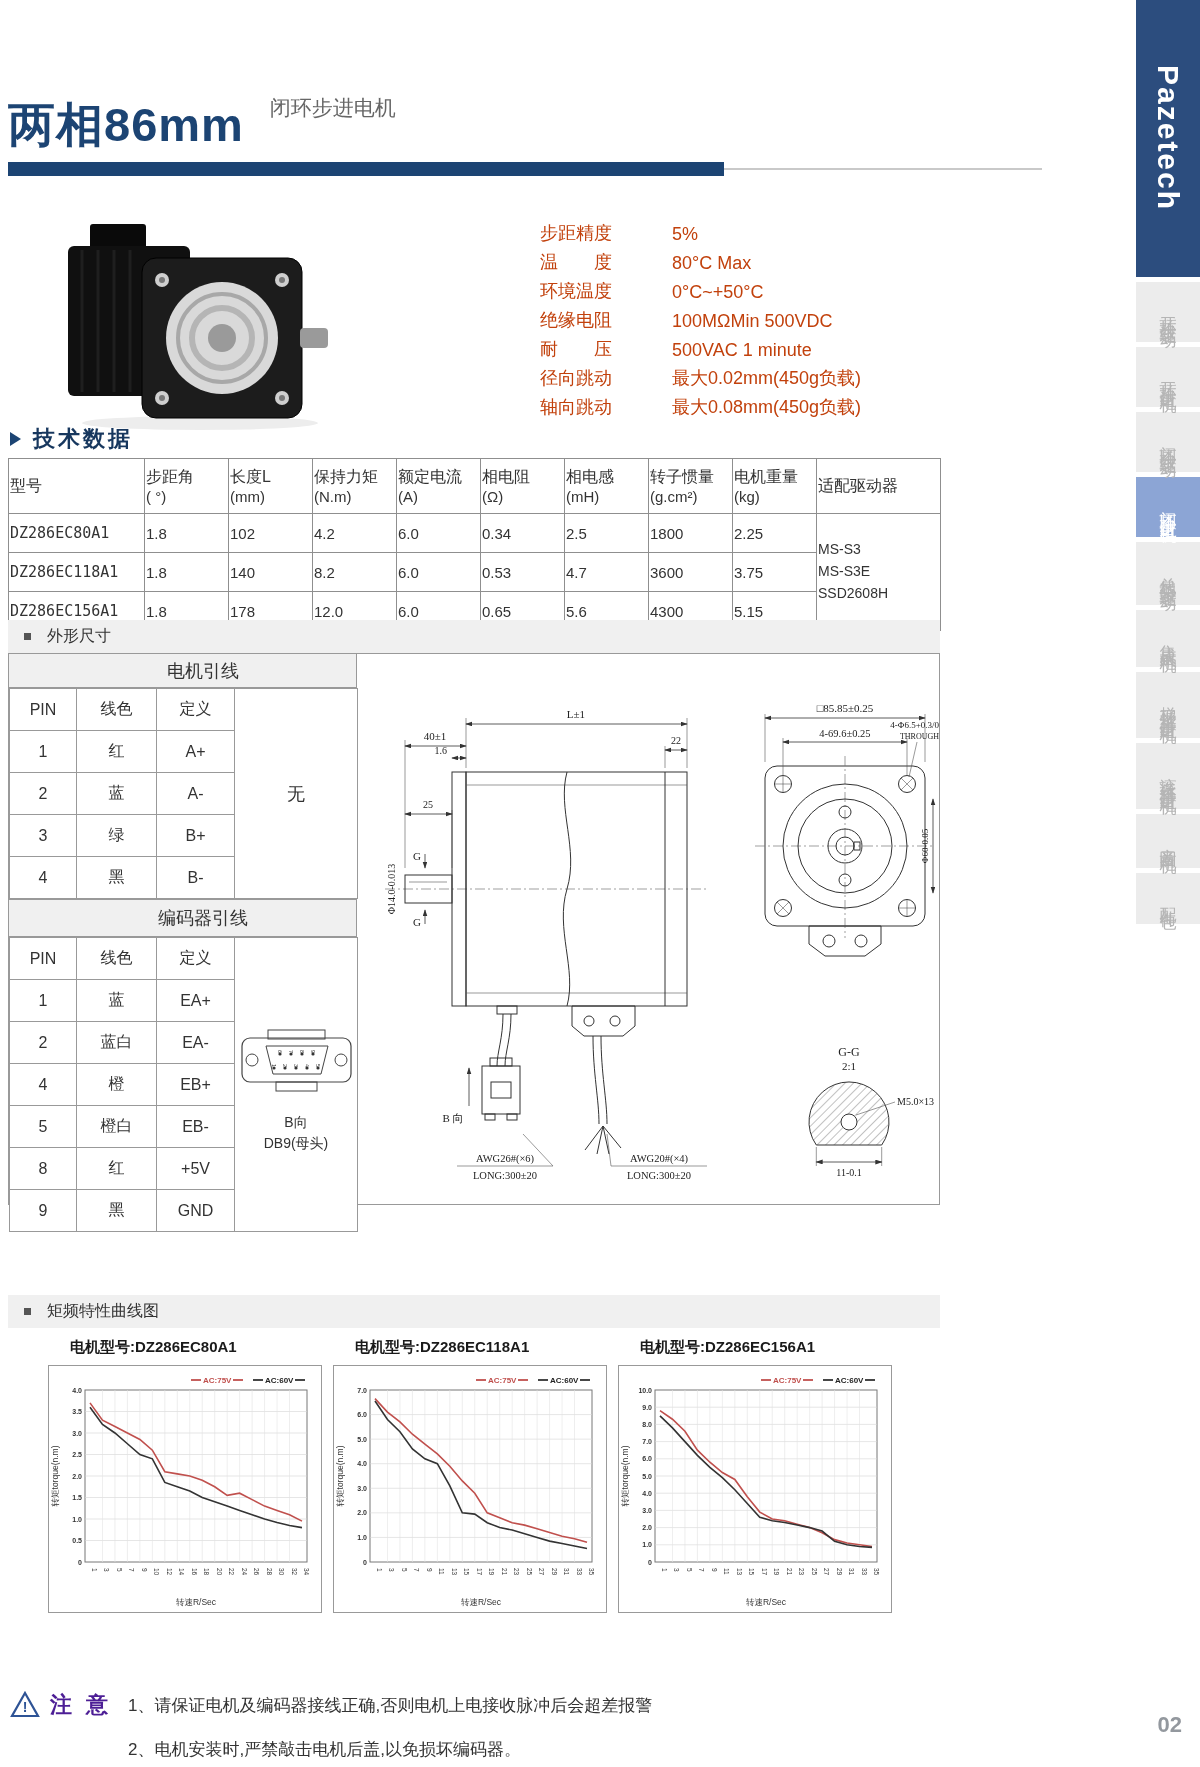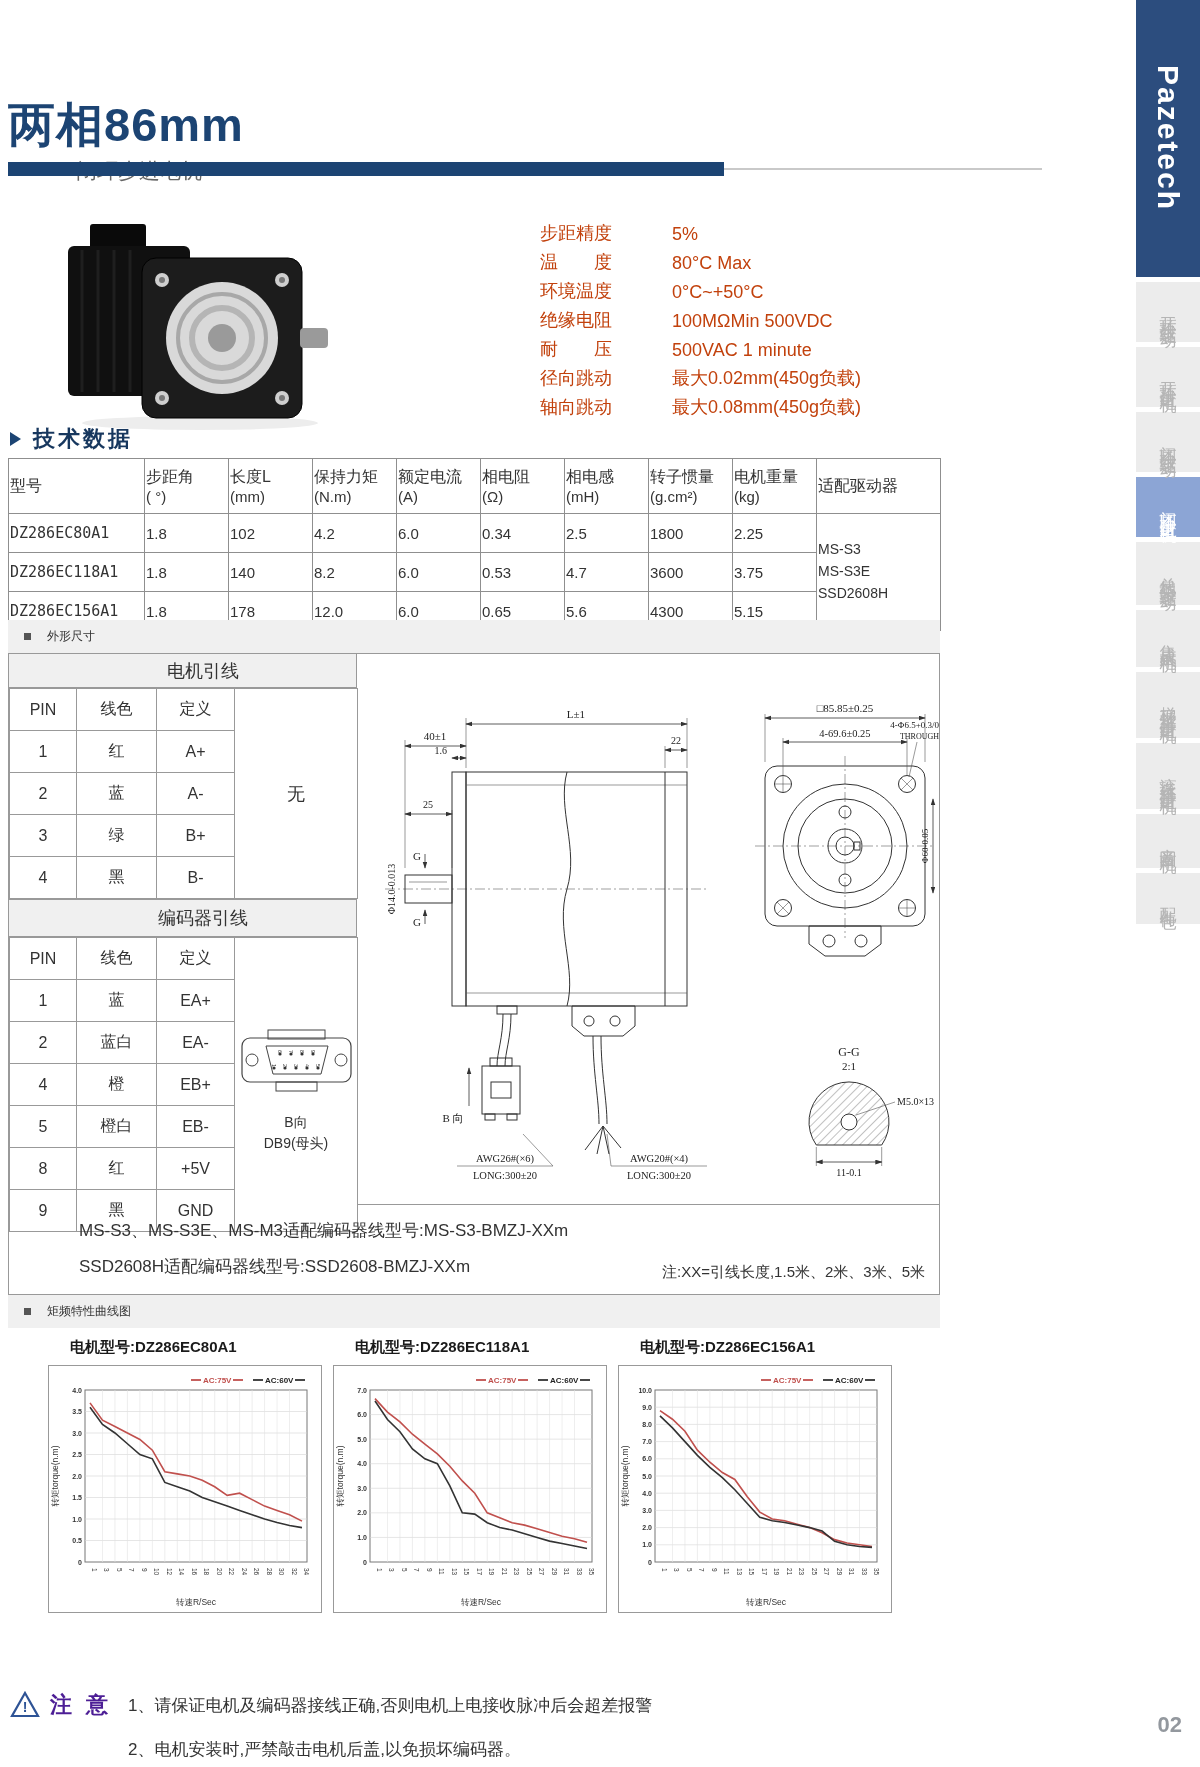--- a/index.html
+++ b/index.html
@@ -1,39 +1,39 @@
 <!DOCTYPE html>
 <html><head>
 <meta charset="utf-8">
 <style>
   html,body{margin:0;padding:0;background:#fff;}
   .page{position:relative;width:1200px;height:1767px;background:#fff;overflow:hidden;
         font-family:"Liberation Sans","DejaVu Sans",sans-serif;color:#333;}
 
   
-  .hdr{position:absolute;left:8px;top:94px;display:flex;align-items:center;flex-direction:column;}
+  .hdr{position:absolute;left:8px;top:94px;display:flex;align-items:flex-start;}
   .hdr h1{margin:0;font-size:47px;font-weight:bold;color:#1c4473;letter-spacing:1px;}
   .hdr .sub{margin-left:26px;font-size:21px;color:#666;}
   .title-bar{position:absolute;left:8px;top:162px;width:716px;height:14px;background:#1c4473;}
   .title-line{position:absolute;left:724px;top:168px;width:318px;height:2px;background:#c9c9c9;}
 
   
   .specs{position:absolute;left:540px;top:216px;width:420px;}
   .spec-row{display:flex;height:29px;align-items:flex-end;font-size:18px;color:#c2410c;}
   .spec-label{width:132px;}
   .spec-value{flex:1;}
 
   
   .sec-head{position:absolute;left:10px;top:424px;display:flex;align-items:center;}
   .tri{width:0;height:0;border-left:11px solid #1c4473;border-top:7px solid transparent;
        border-bottom:7px solid transparent;margin-right:12px;}
   .sec-head span{font-size:22px;font-weight:bold;color:#17375e;letter-spacing:3px;}
   .strip{position:absolute;left:8px;width:932px;height:33px;background:#f0f0f0;
          display:flex;align-items:center;padding-left:16px;box-sizing:border-box;
-         font-size:12px;color:#333;}
+         font-size:16px;color:#333;}
   .sq-bullet{width:7px;height:7px;background:#555;margin-right:16px;}
 
   
   .tech-table{position:absolute;left:8px;top:458px;width:932px;border-collapse:collapse;table-layout:fixed;}
   .tech-table th,.tech-table td{border:1px solid #8f8f8f;text-align:left;vertical-align:middle;
          font-weight:normal;background:#fff;}
   .tech-table thead th{height:52px;font-size:16px;color:#333;}
   .tech-table thead .h2{font-size:15px;color:#333;}
   .tech-table tbody td{height:36px;font-size:15px;}
   .cell-mono{font-family:"DejaVu Sans Mono",monospace;font-size:14px;letter-spacing:0;}
@@ -505,25 +505,20 @@
         <line class="thin" x1="499" y1="461" x2="538" y2="448"></line>
         <text x="540" y="451" font-size="10">M5.0×13</text>
         <line class="thin" x1="459.3" y1="493" x2="459.3" y2="512"></line>
         <line class="thin" x1="524.7" y1="493" x2="524.7" y2="512"></line>
         <line class="dim" x1="459.3" y1="508" x2="524.7" y2="508" marker-start="url(#ar)" marker-end="url(#ar)"></line>
         <text x="492" y="522" font-size="10" text-anchor="middle">11-0.1</text>
       </svg>
     </div>
   </div>
 
-  <div class="notes-block">
-    <div class="note-line" style="top:14px;">MS-S3、MS-S3E、MS-M3适配编码器线型号:MS-S3-BMZJ-XXm</div>
-    <div class="note-line" style="top:50px;">SSD2608H适配编码器线型号:SSD2608-BMZJ-XXm</div>
-    <div class="note-right">注:XX=引线长度,1.5米、2米、3米、5米</div>
-  </div>
 
   <div class="strip" style="top:1295px;">
     <span class="sq-bullet"></span>
     <span>矩频特性曲线图</span>
   </div>
 
   <div class="chart" style="left:42px;">
     <div class="chart-title">电机型号:DZ286EC80A1</div>
     <svg class="chart-svg" width="272" height="246" viewBox="0 0 272 246">
         <rect x="36" y="24" width="222" height="172" fill="#fff" stroke="#777" stroke-width="1"></rect>

